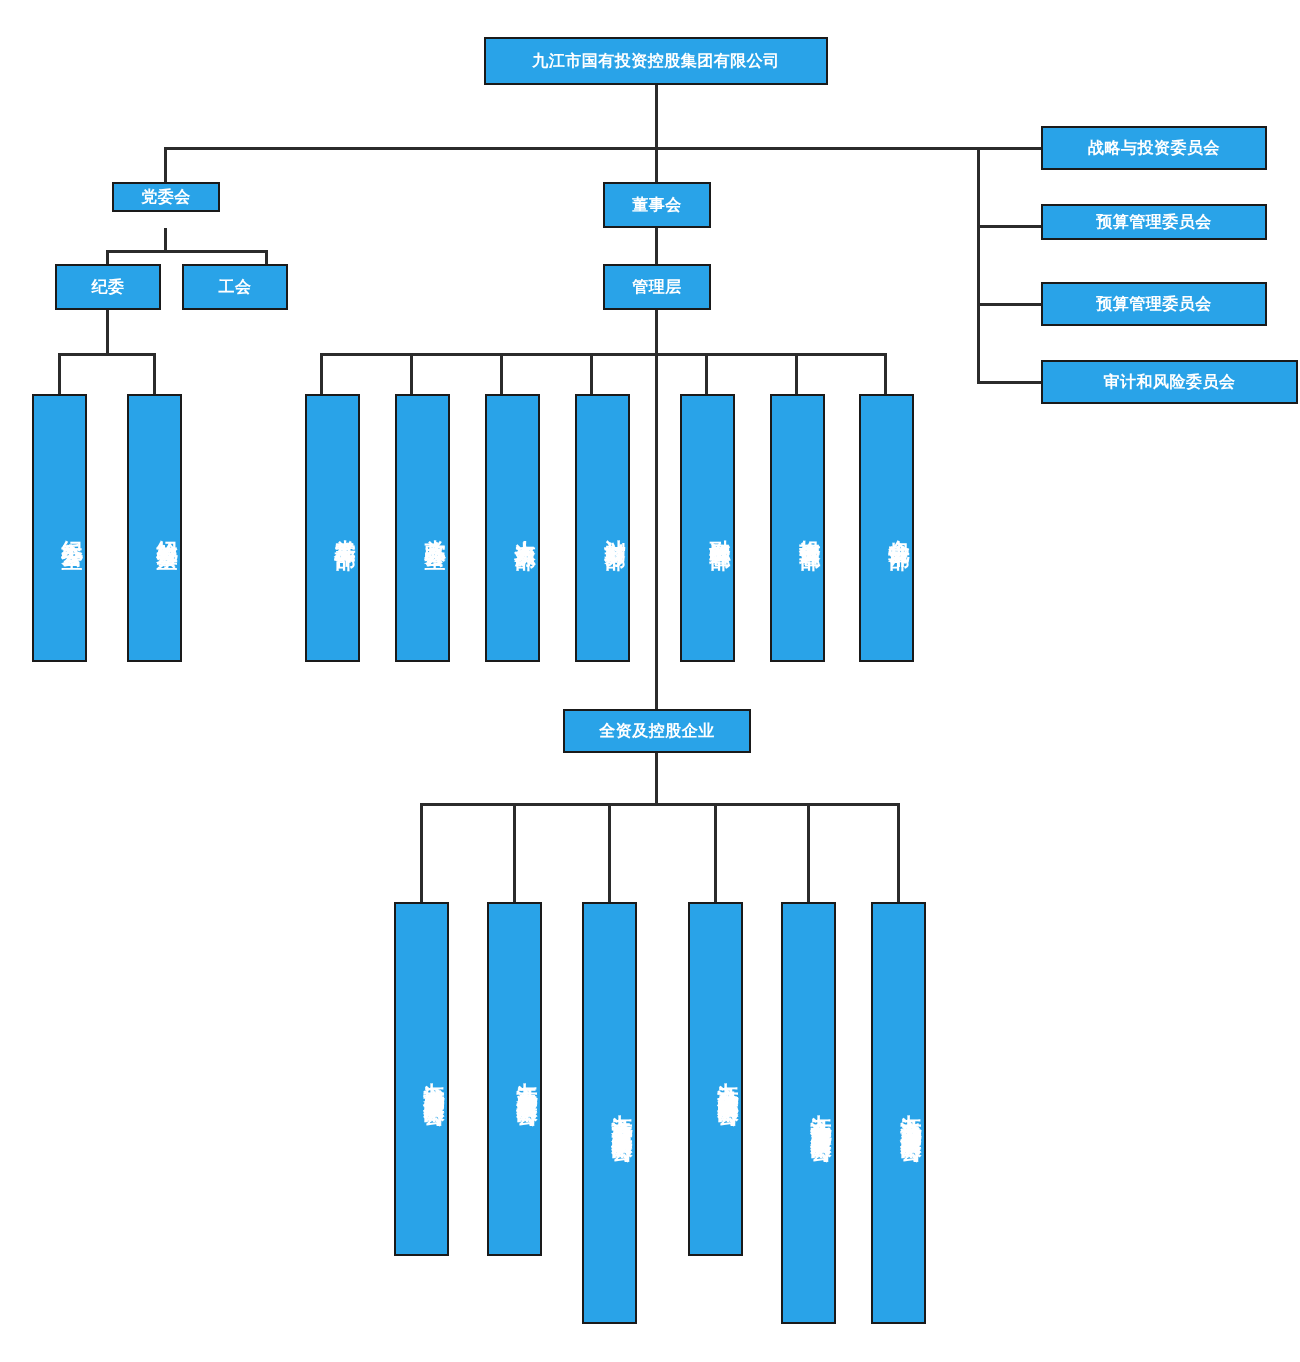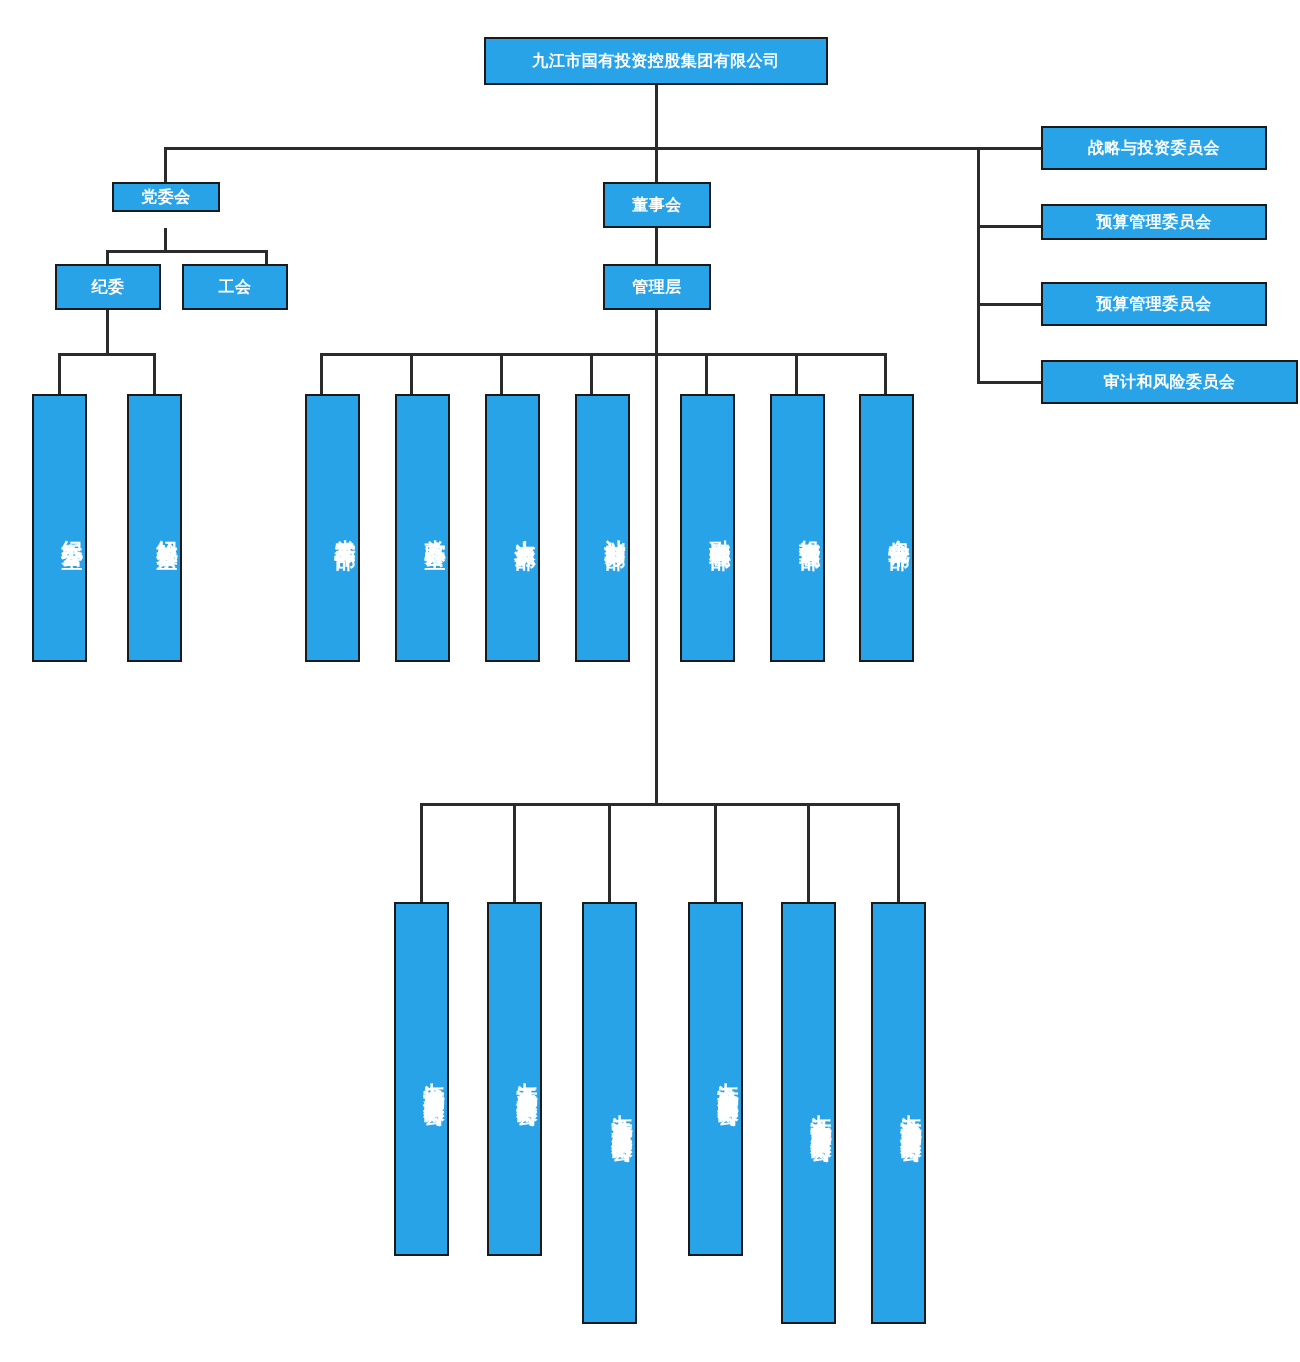--- a/index.html
+++ b/index.html
@@ -155,20 +155,23 @@
   </div>
   <div class="box v" style="left:770px;top:394px;width:55px;height:268px;">
     <span>投资管理部</span>
   </div>
   <div class="box v" style="left:859px;top:394px;width:55px;height:268px;">
     <span>合规审计部</span>
   </div>
 
   <div class="line vt" style="left:655px;top:353px;width:3px;height:450px;"></div>
 
+  <div class="box h" style="left:563px;top:709px;width:188px;height:44px;">
+    <span>全资及控股企业</span>
+  </div>
 
   <div class="line hz" style="left:420px;top:803px;width:480px;height:3px;"></div>
 
   <div class="line vt" style="left:420px;top:803px;width:3px;height:100px;"></div>
   <div class="line vt" style="left:513px;top:803px;width:3px;height:100px;"></div>
   <div class="line vt" style="left:608px;top:803px;width:3px;height:100px;"></div>
   <div class="line vt" style="left:714px;top:803px;width:3px;height:100px;"></div>
   <div class="line vt" style="left:807px;top:803px;width:3px;height:100px;"></div>
   <div class="line vt" style="left:897px;top:803px;width:3px;height:100px;"></div>
 

